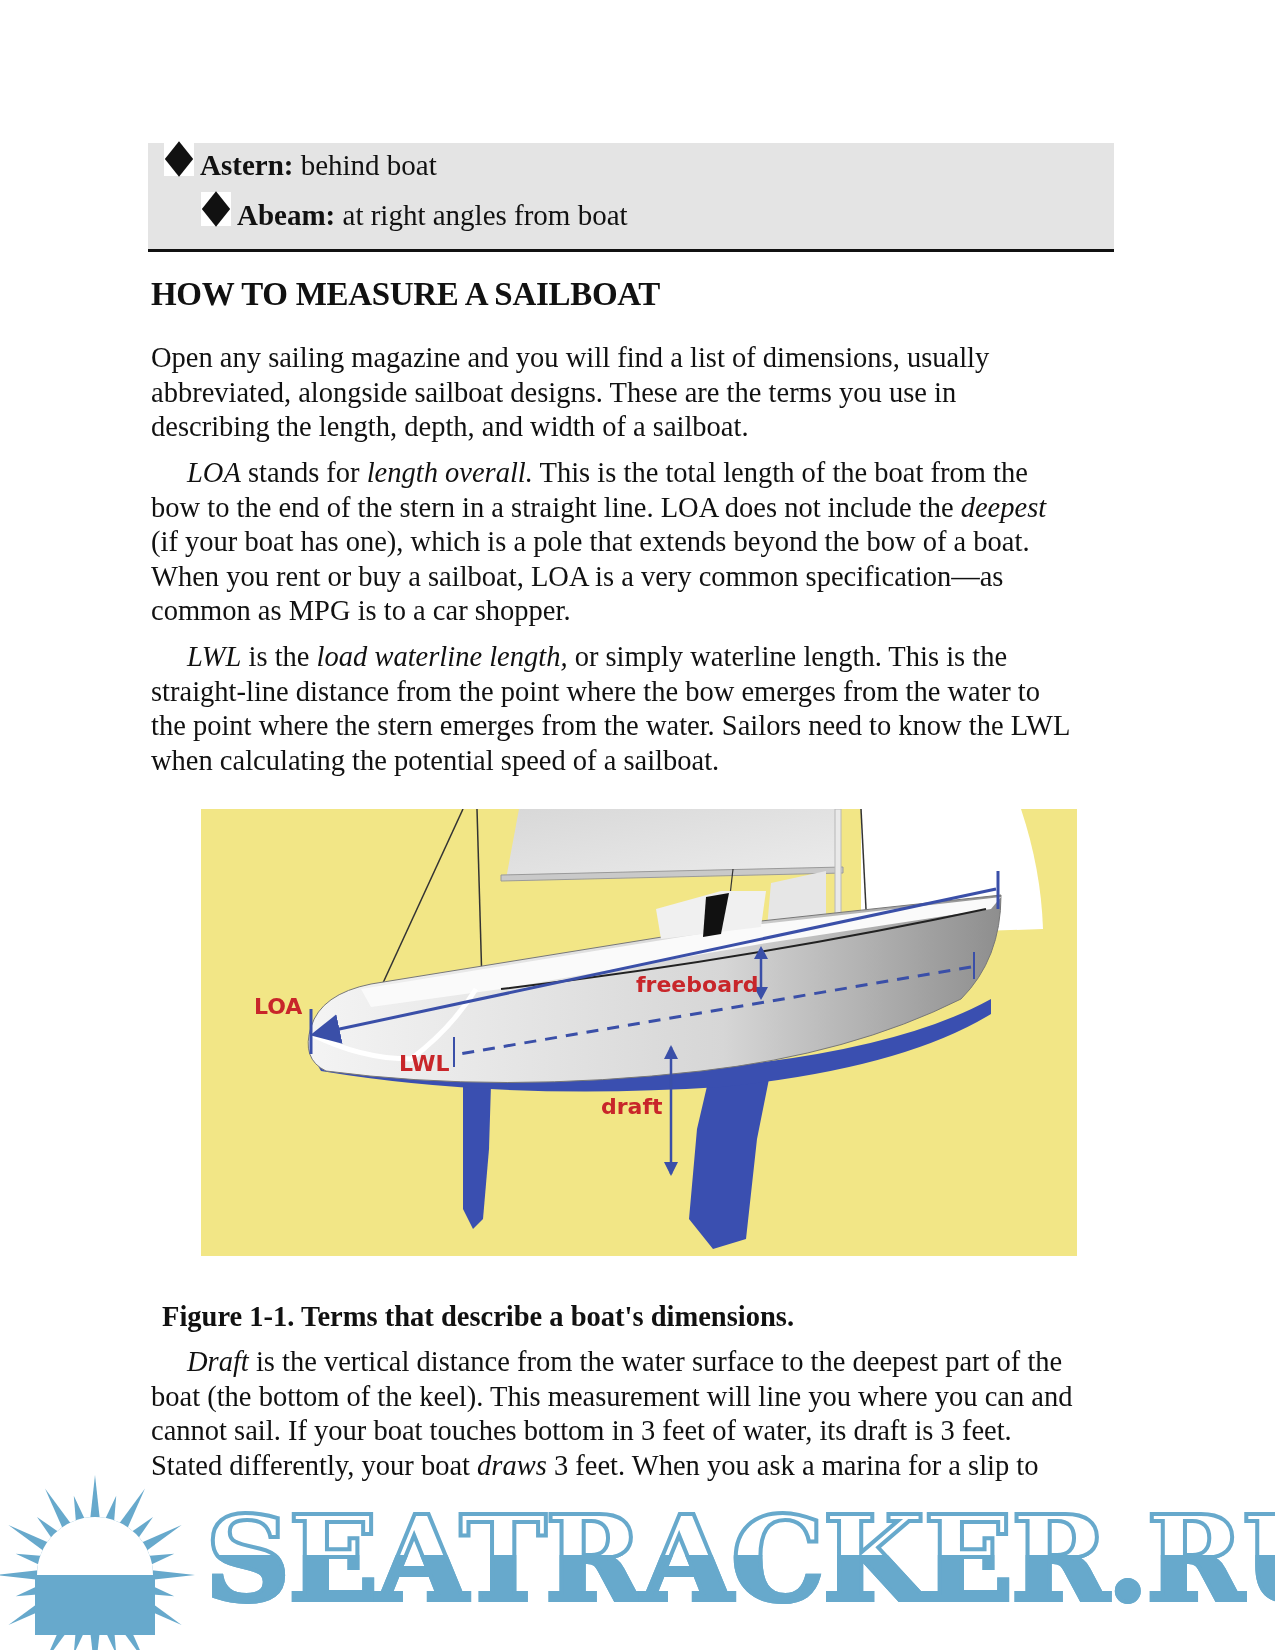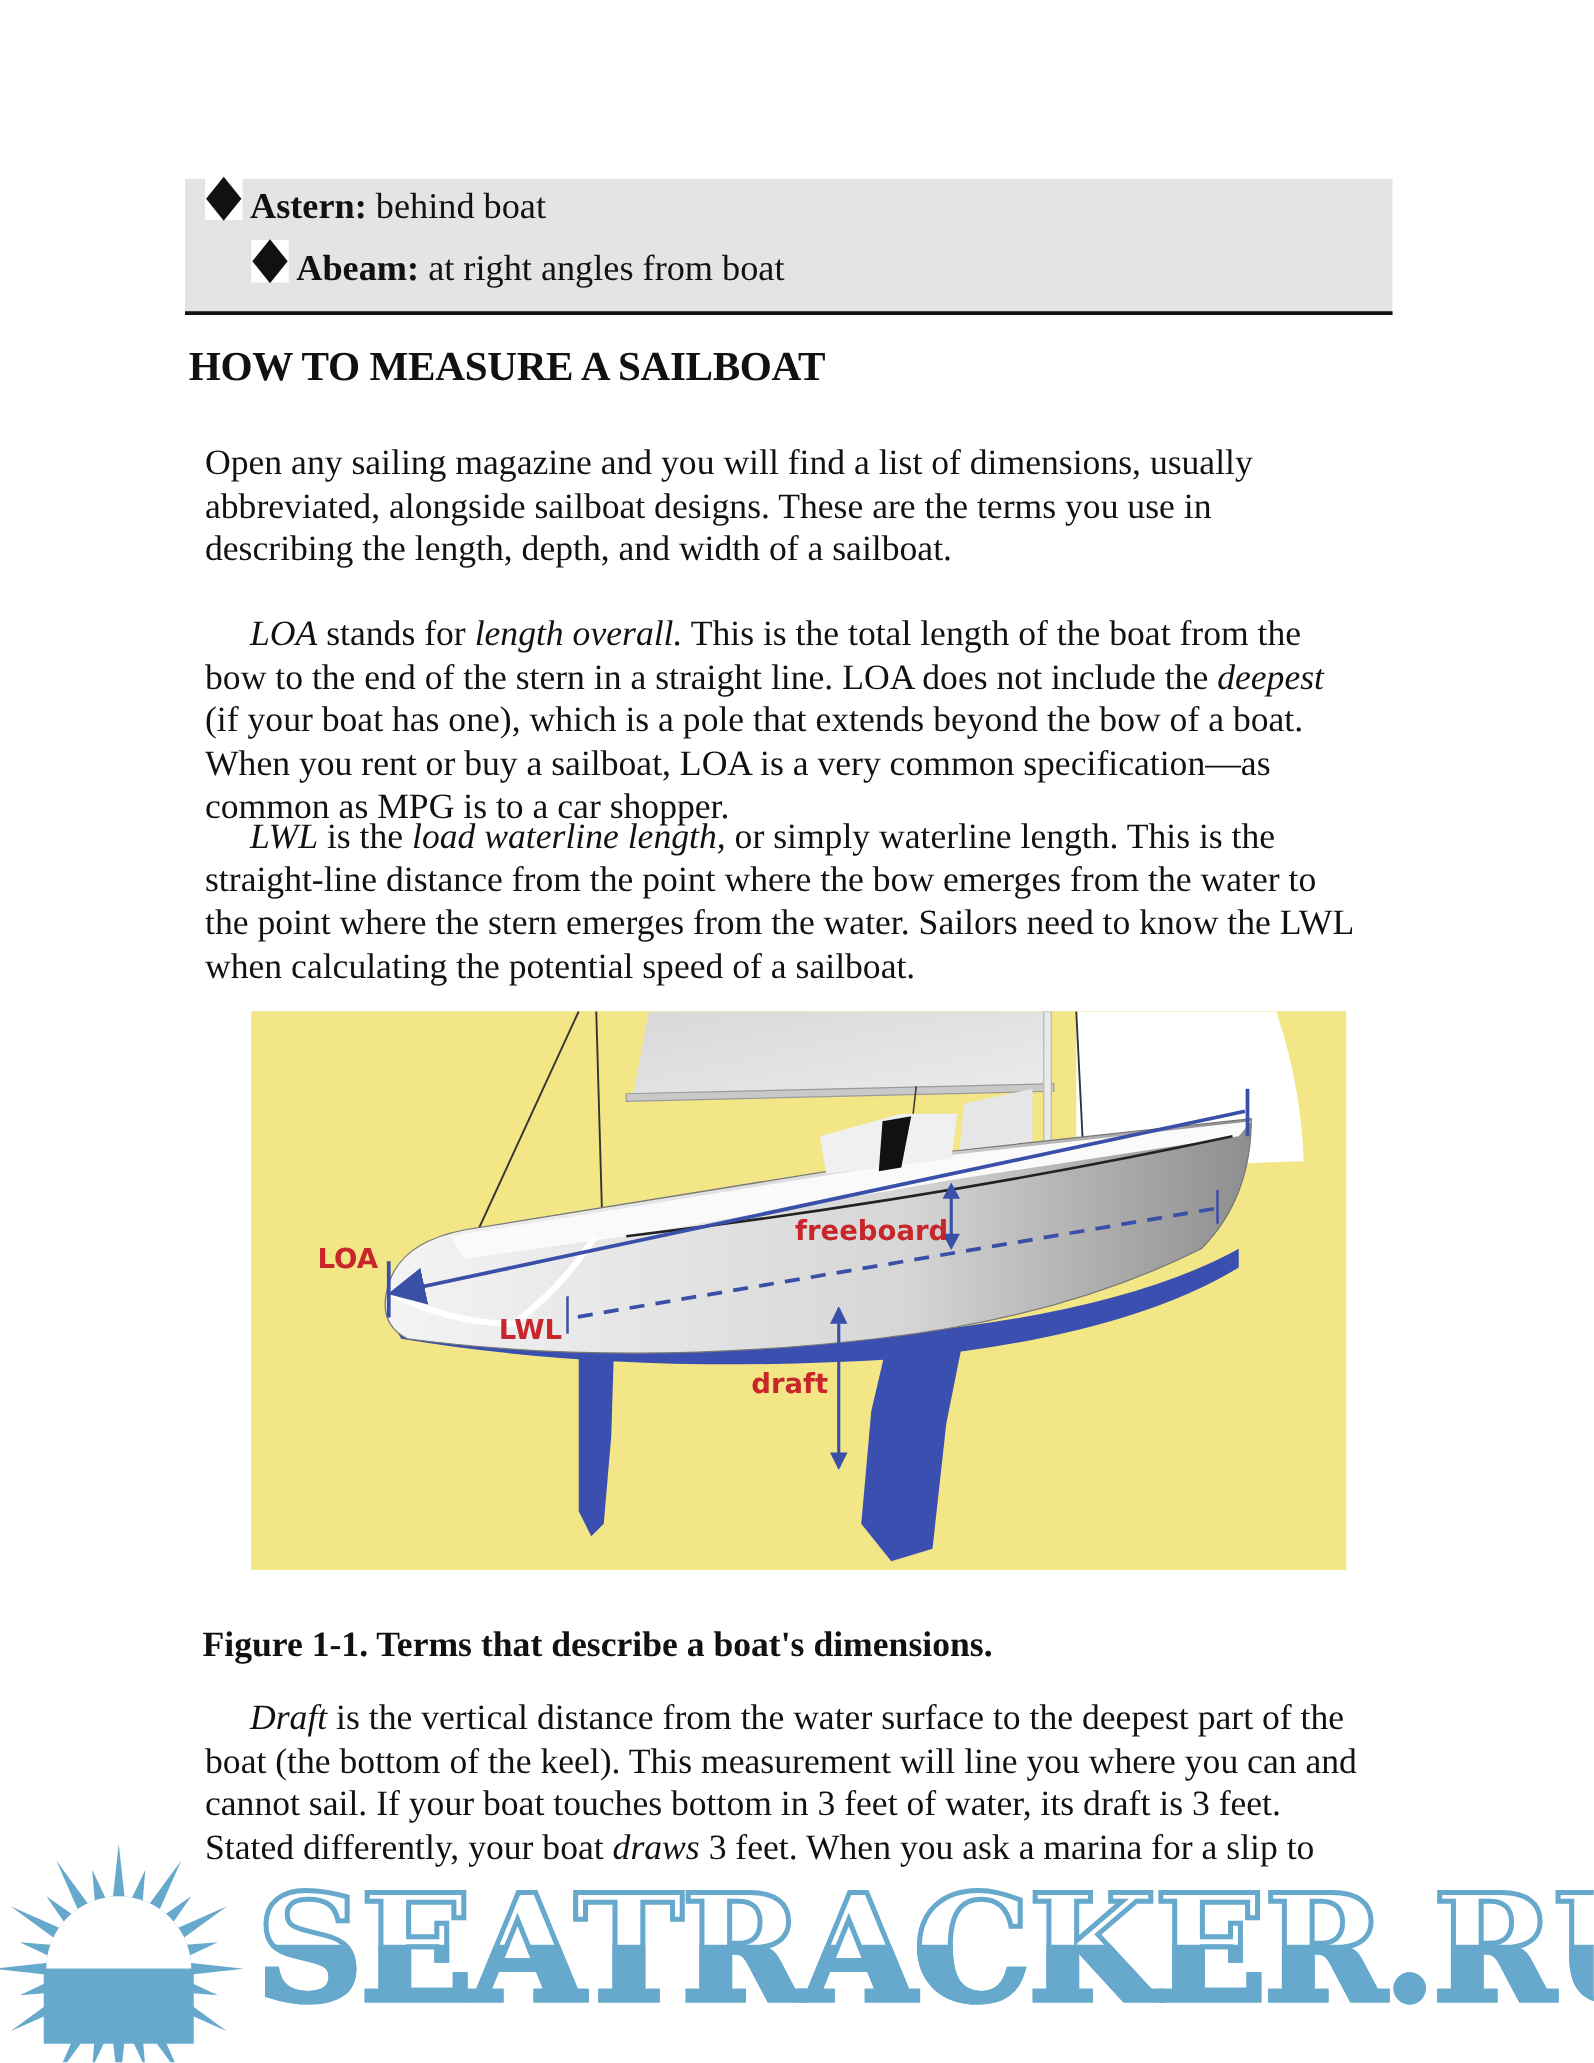--- a/index.html
+++ b/index.html
@@ -10,25 +10,25 @@
                  background: #e4e4e4; border-bottom: 3px solid #111; }
   .bullet-row { position: absolute; left: 16px; display: flex; align-items: center; font-size: 29px; }
   .bullet-row.r1 { top: 6px; }
   .bullet-row.r2 { top: 56px; padding-left: 37px; }
   .diamond-wrap { width: 30px; height: 34px; background: #fff; position: relative; margin-right: 6px; margin-top: -14px; }
   .diamond { position: absolute; left: 5px; top: 7px; width: 20px; height: 20px; background: #111; transform: scaleY(1.25) rotate(45deg); }
   .term { font-weight: bold; }
 
   .heading { position: absolute; left: 151px; top: 276px; font-size: 33px; font-weight: bold; letter-spacing: -0.3px; margin: 0; }
 
-  .para { position: absolute; left: 151px; width: 980px; font-size: 28.5px; line-height: 34.5px; margin: 13px; }
+  .para { position: absolute; left: 151px; width: 980px; font-size: 28.5px; line-height: 34.5px; margin: 0; }
   .para .line { display: block; white-space: nowrap; }
   .indent { padding-left: 36px; }
   .p1 { top: 341px; }
-  .p2 { top: 478px; }
+  .p2 { top: 456px; }
   .p3 { top: 640px; }
   .p4 { top: 1345px; }
 
   .figure { position: absolute; left: 201px; top: 809px; width: 876px; height: 447px; background: #f2e686; overflow: hidden; }
   .figure svg { display: block; }
   .fig-label { font-family: "DejaVu Sans", sans-serif; font-weight: bold; fill: #c8262a; font-size: 22px; }
 
   .caption { position: absolute; left: 151px; top: 1290px; font-size: 28.5px; font-weight: bold; margin: 11px; }
 
   .watermark { position: absolute; left: 0; top: 1455px; width: 1275px; height: 195px; }

